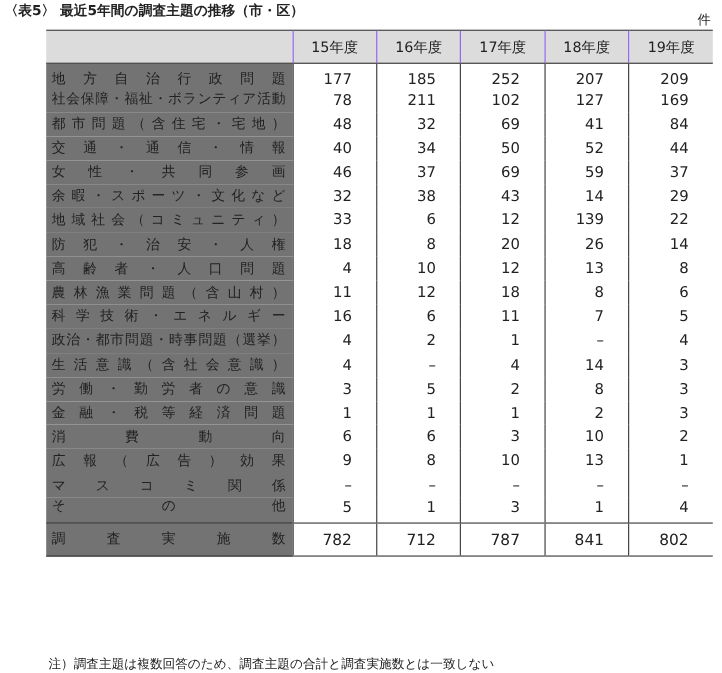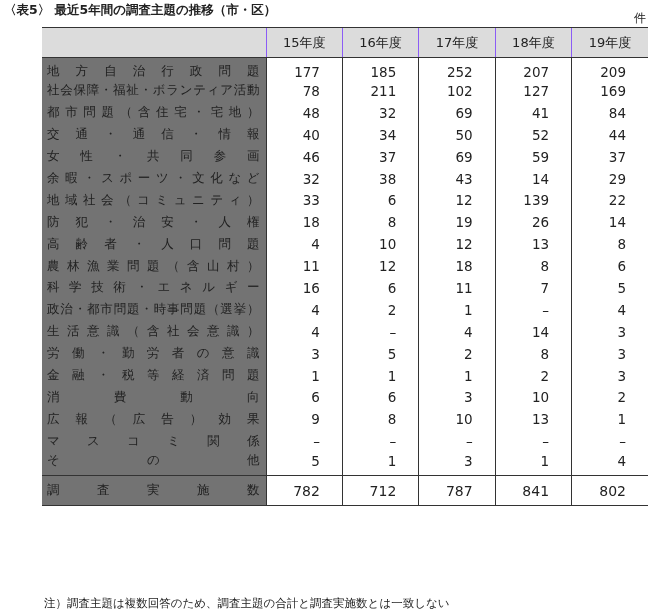--- a/index.html
+++ b/index.html
@@ -106,21 +106,21 @@
         <td class="val">33</td>
         <td class="val">6</td>
         <td class="val">12</td>
         <td class="val">139</td>
         <td class="val">22</td>
       </tr>
       <tr>
         <td class="lbl">防犯・治安・人権</td>
         <td class="val">18</td>
         <td class="val">8</td>
-        <td class="val">19</td>
+        <td class="val">20</td>
         <td class="val">26</td>
         <td class="val">14</td>
       </tr>
       <tr>
         <td class="lbl">高齢者・人口問題</td>
         <td class="val">4</td>
         <td class="val">10</td>
         <td class="val">12</td>
         <td class="val">13</td>
         <td class="val">8</td>

